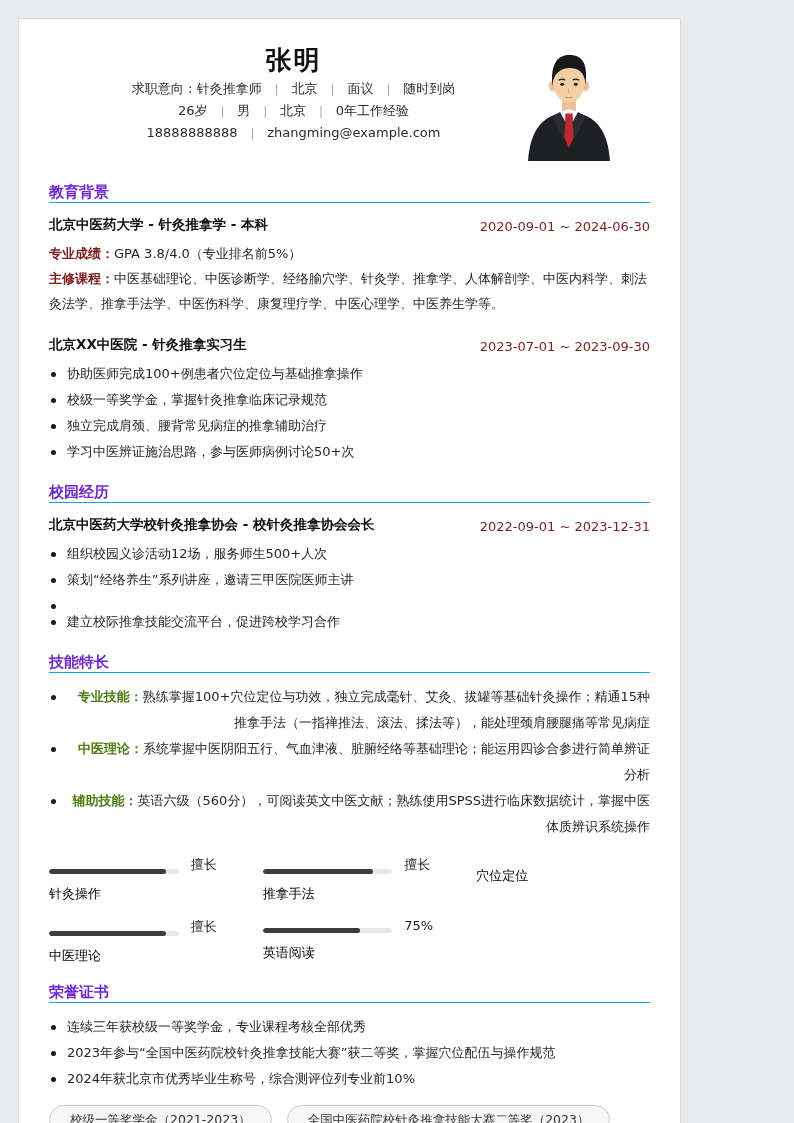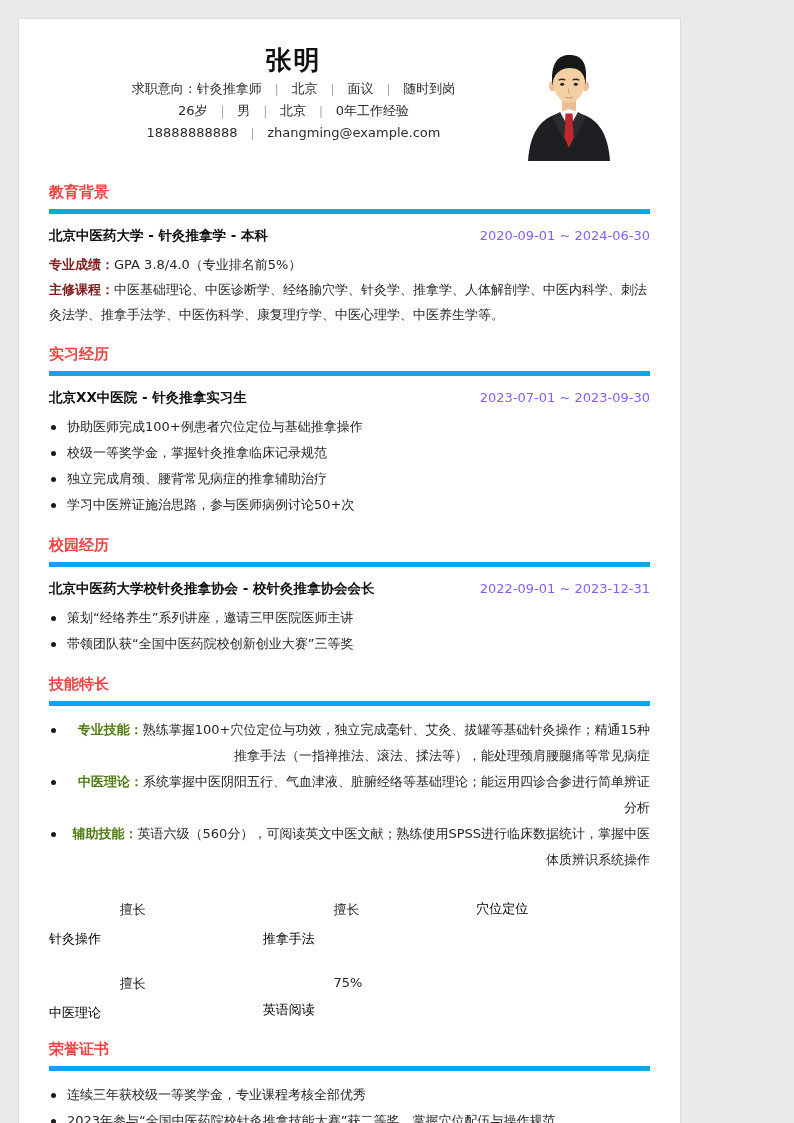--- a/index.html
+++ b/index.html
@@ -21,37 +21,37 @@
   .contact-line { font-size: 13px; color: #2b2b2b; line-height: 20px; margin-top: 2px; white-space: nowrap; }
   .contact-line .sep { color: #8a8a8a; margin: 0 9px; font-size: 12px; }
   .photo {
     position: absolute; top: 3px; right: 33px; width: 96px; height: 115px;
     background: #fff; overflow: hidden;
   }
 
   
   .section { margin-top: 18px; }
   .section-heading {
-    font-size: 15px; font-weight: bold; color: #ef4444; line-height: 19px;
-    padding-bottom: 7px; border-bottom: 5px solid #0ea5e9; margin-bottom: 11px;
-  }
-  .entry-head { display: flex; justify-content: space-between; align-items: center; margin: 2px 0 7px 0; }
+    font-size: 15px; font-weight: bold; color: #6d28d9; line-height: 19px;
+    border-bottom: 1px solid #0ea5e9; margin-bottom: 11px;
+  }
+  .entry-head { display: flex; justify-content: space-between; align-items: flex-end; margin: 2px 0 7px 0; }
   .entry-title { font-size: 13.5px; font-weight: bold; color: #111; line-height: 20px; }
-  .entry-date { font-size: 13px; color: #8b5cf6; white-space: nowrap; }
+  .entry-date { font-size: 13px; color: #7f1d1d; white-space: nowrap; }
 
   .info-row { font-size: 13px; line-height: 25px; color: #262626; }
   .info-row b { color: #7f1d1d; }
 
   .bullet { display: flex; align-items: flex-start; font-size: 13px; line-height: 26px; color: #262626; text-align: right; }
   .bullet .dot { flex: none; width: 5px; height: 5px; border-radius: 50%; background: #1a1a1a; margin: 11px 11px 0 2px; }
   .bullet .bullet-text b { color: #4d7c0f; }
 
   
   .bars { display: grid; grid-template-columns: repeat(3, 1fr); column-gap: 40px; row-gap: 15px; margin-top: 16px; }
-  .bar-line { display: flex; align-items: center; gap: 12px; flex-direction: column; }
+  .bar-line { display: flex; align-items: flex-end; gap: 12px; }
   .track { flex: 1; height: 5px; background: #e8e8e8; border-radius: 3px; overflow: hidden; }
   .fill { height: 100%; background: #3d3d3d; border-radius: 3px; }
   .level { font-size: 13px; color: #222; white-space: nowrap; min-width: 32px; }
   .skill-name { margin-top: 11px; font-size: 13px; color: #000000; }
 
   
   .badges { display: flex; flex-wrap: wrap; gap: 12px 15px; margin-top: 13px; }
   .badge {
     border: 1px solid #cccccc; background: #f6f6f6; border-radius: 16px;
     padding: 5px 20px; font-size: 12.5px; color: #333; line-height: 17px; white-space: nowrap;
@@ -108,21 +108,20 @@
       <span class="entry-title">北京中医药大学 - 针灸推拿学 - 本科</span>
       <span class="entry-date">2020-09-01 ~ 2024-06-30</span>
     </div>
     <div>
         <div class="info-row"><b>专业成绩：</b>GPA 3.8/4.0（专业排名前5%）</div>
         <div class="info-row"><b>主修课程：</b>中医基础理论、中医诊断学、经络腧穴学、针灸学、推拿学、人体解剖学、中医内科学、刺法灸法学、推拿手法学、中医伤科学、康复理疗学、中医心理学、中医养生学等。</div>
       </div>
   </div>
 
   <div class="section">
-    <div class="section-heading">实习经历</div>
     <div class="entry-head">
       <span class="entry-title">北京XX中医院 - 针灸推拿实习生</span>
       <span class="entry-date">2023-07-01 ~ 2023-09-30</span>
     </div>
     <div>
         <div class="bullet">
           <span class="dot"></span>
           <div class="bullet-text">协助医师完成100+例患者穴位定位与基础推拿操作</div>
         </div>
         <div class="bullet">
@@ -142,25 +141,32 @@
 
   <div class="section">
     <div class="section-heading">校园经历</div>
     <div class="entry-head">
       <span class="entry-title">北京中医药大学校针灸推拿协会 - 校针灸推拿协会会长</span>
       <span class="entry-date">2022-09-01 ~ 2023-12-31</span>
     </div>
     <div>
         <div class="bullet">
           <span class="dot"></span>
+          <div class="bullet-text">组织校园义诊活动12场，服务师生500+人次</div>
+        </div>
+        <div class="bullet">
+          <span class="dot"></span>
           <div class="bullet-text">策划“经络养生”系列讲座，邀请三甲医院医师主讲</div>
         </div>
         <div class="bullet">
           <span class="dot"></span>
-          <div class="bullet-text">带领团队获“全国中医药院校创新创业大赛”三等奖</div>
+        </div>
+        <div class="bullet">
+          <span class="dot"></span>
+          <div class="bullet-text">建立校际推拿技能交流平台，促进跨校学习合作</div>
         </div>
       </div>
   </div>
 
   <div class="section">
     <div class="section-heading">技能特长</div>
     <div>
         <div class="bullet">
           <span class="dot"></span>
           <div class="bullet-text"><b>专业技能：</b>熟练掌握100+穴位定位与功效，独立完成毫针、艾灸、拔罐等基础针灸操作；精通15种推拿手法（一指禅推法、滚法、揉法等），能处理颈肩腰腿痛等常见病症</div>

